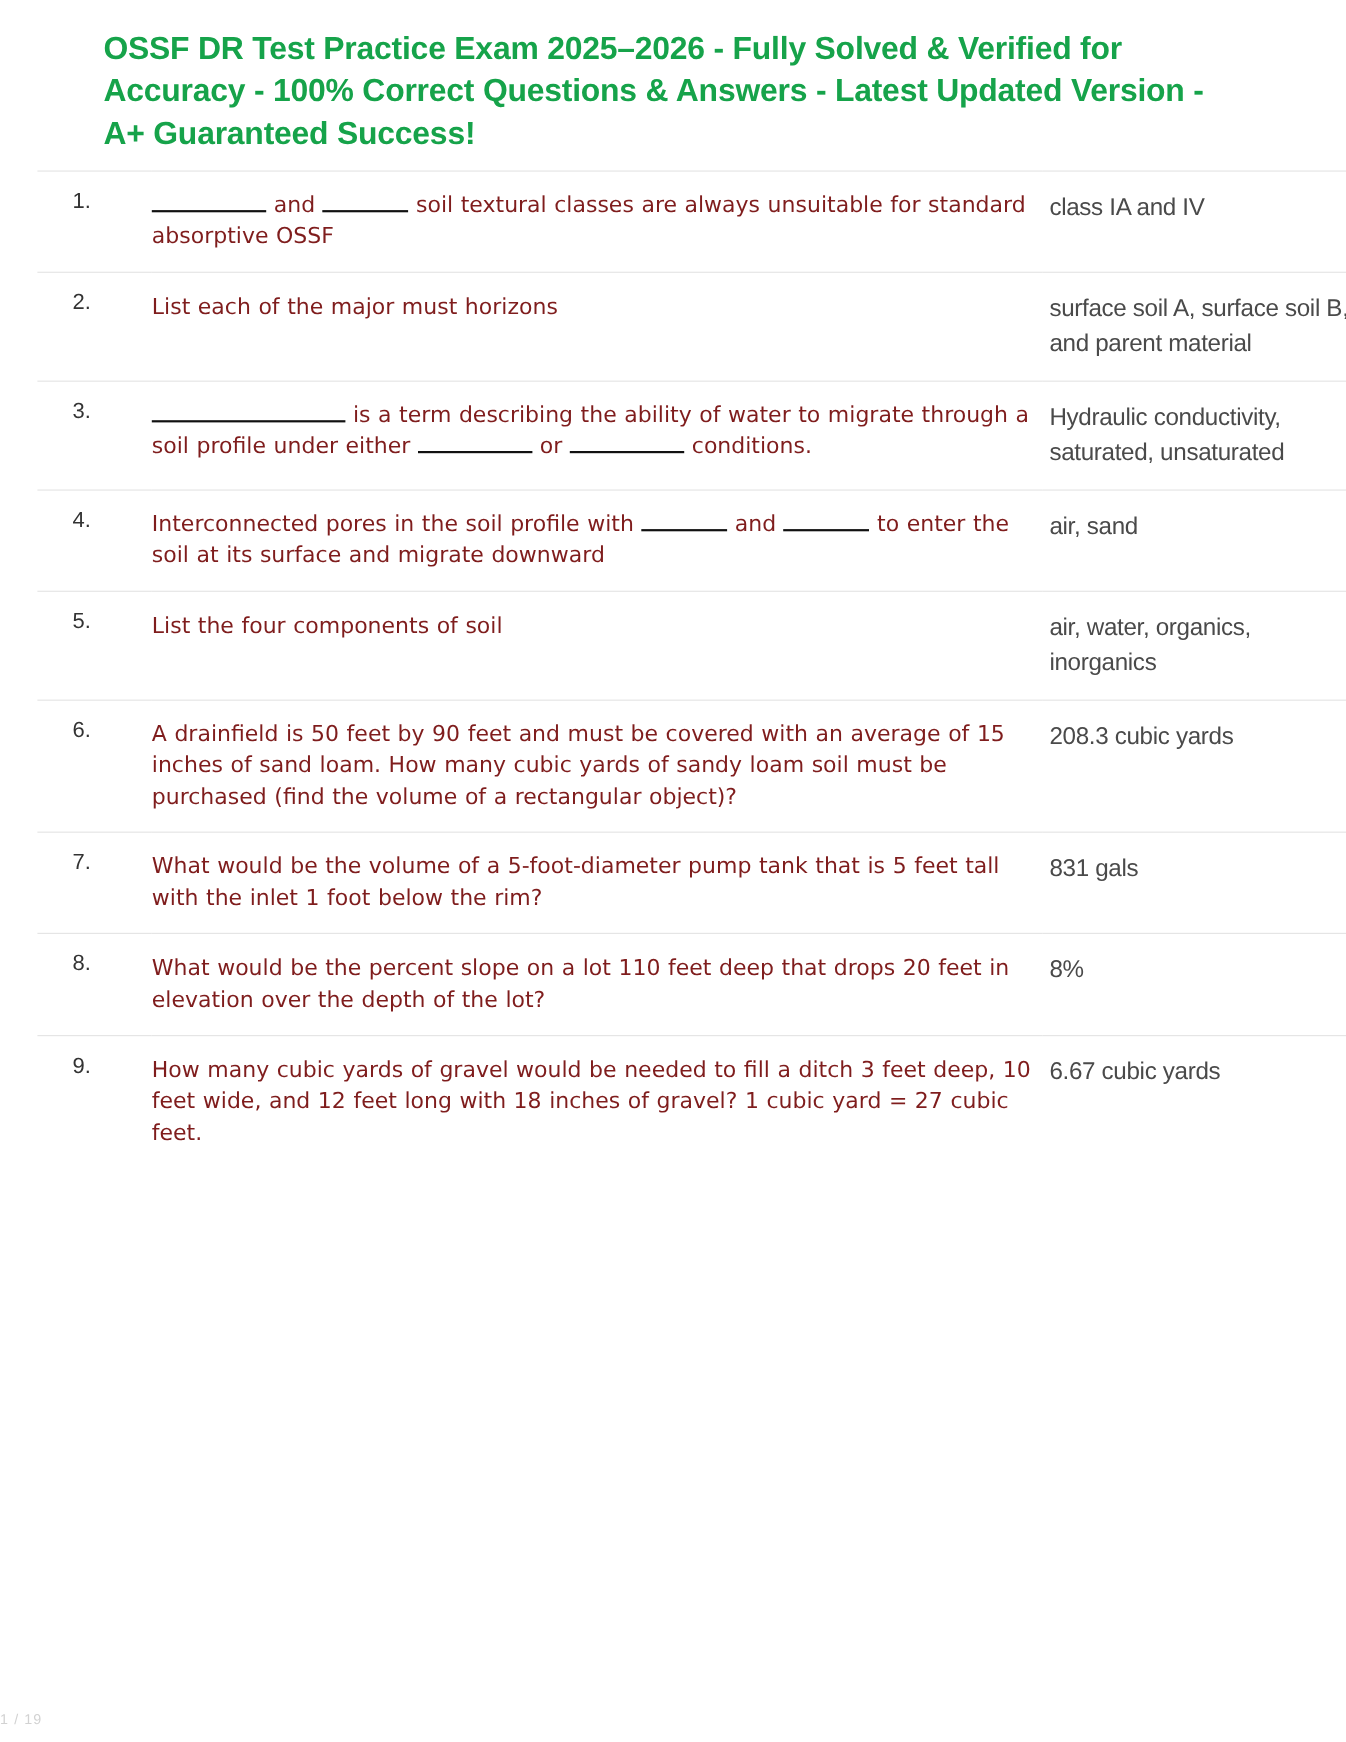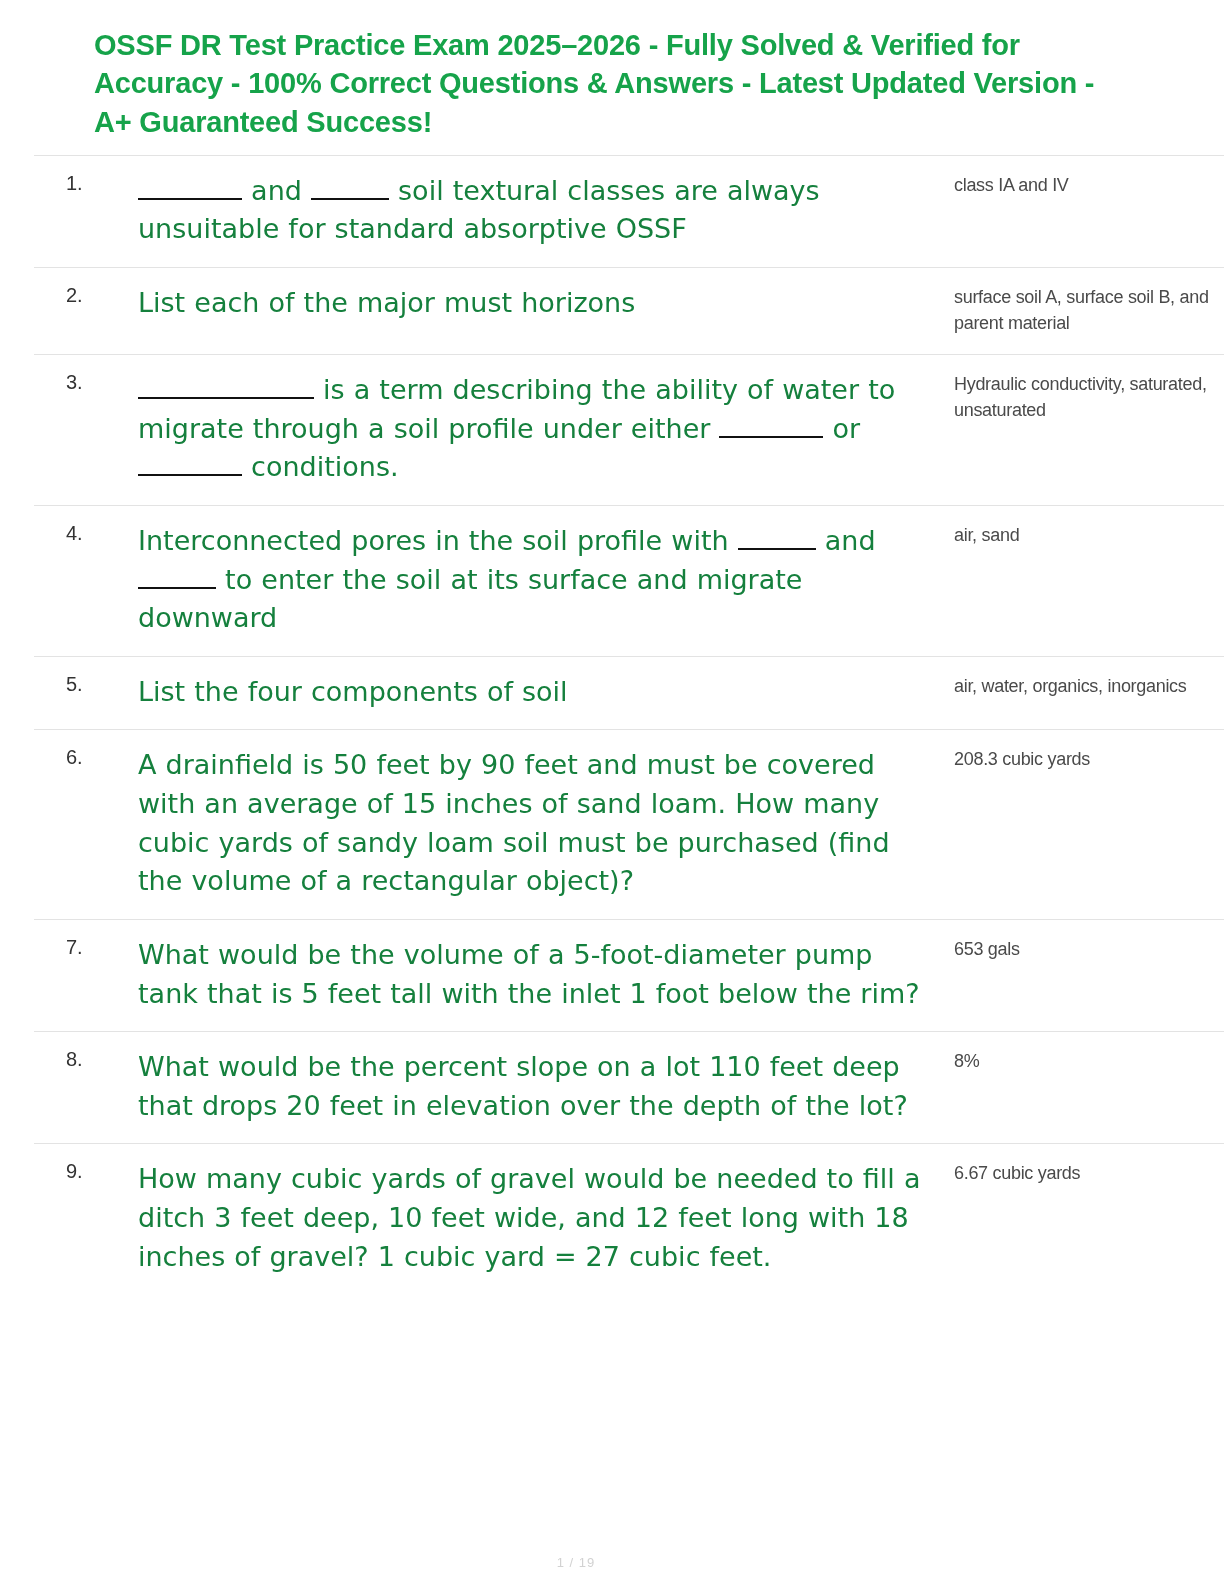--- a/index.html
+++ b/index.html
@@ -56,46 +56,45 @@
   .col-q {
     width: 800px;
     padding-right: 10px !important;
   }
   .col-a {
     width: 280px;
     padding-left: 6px !important;
   }
   .q-text {
     font-family: "DejaVu Sans", sans-serif;
-    font-size: 27px;
+    font-size: 20px;
     line-height: 1.43;
-    color: #15803d;
+    color: #7f1d1d;
     word-spacing: 0.5px;
   }
   .a-text {
     font-family: "Liberation Sans", sans-serif;
-    font-size: 18px;
+    font-size: 22px;
     line-height: 1.45;
     color: #4a4a4a;
     letter-spacing: -0.3px;
   }
   .blank {
     display: inline-block;
     border-bottom: 2px solid #111;
     vertical-align: baseline;
   }
   .b-sm { width: 78px; }
   .b-md { width: 104px; }
   .b-lg { width: 176px; }
   .page-footer {
     position: absolute;
     left: 0;
     right: 0;
     bottom: 14px;
-    text-align: center;
     font-family: "Liberation Sans", sans-serif;
     font-size: 13px;
     color: #d2d2d2;
     letter-spacing: 1px;
   }
 </style>
 </head>
 <body>
 
 <div class="page">
@@ -170,21 +169,21 @@
           <span class="a-text">208.3 cubic yards</span>
         </td>
       </tr>
 
       <tr class="qa-row">
         <td class="col-num">7.</td>
         <td class="col-q">
           <span class="q-text">What would be the volume of a 5-foot-diameter pump tank that is 5 feet tall with the inlet 1 foot below the rim?</span>
         </td>
         <td class="col-a">
-          <span class="a-text">653 gals</span>
+          <span class="a-text">831 gals</span>
         </td>
       </tr>
 
       <tr class="qa-row">
         <td class="col-num">8.</td>
         <td class="col-q">
           <span class="q-text">What would be the percent slope on a lot 110 feet deep that drops 20 feet in elevation over the depth of the lot?</span>
         </td>
         <td class="col-a">
           <span class="a-text">8%</span>

